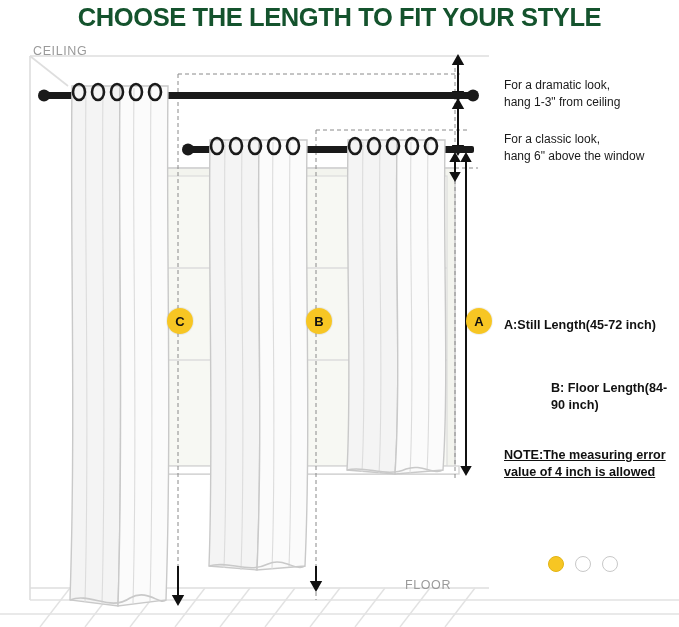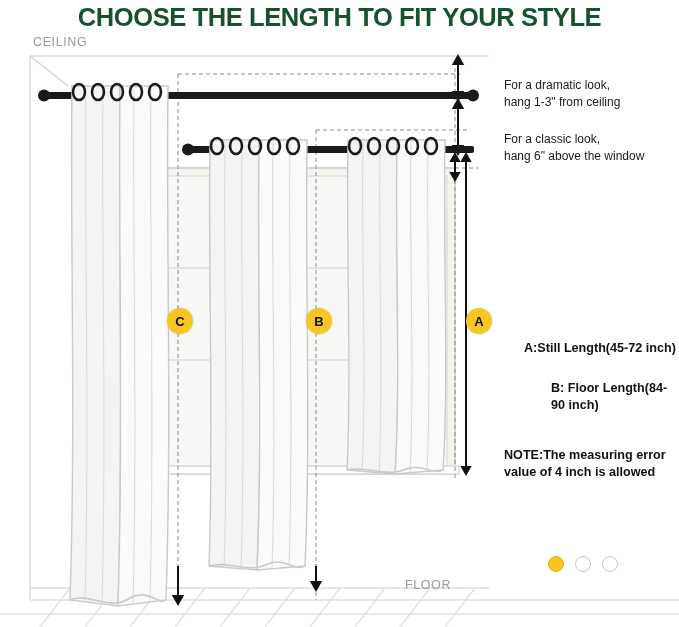--- a/index.html
+++ b/index.html
@@ -231,41 +231,41 @@
         <ellipse cx="374" cy="146" rx="6" ry="8"></ellipse>
         <ellipse cx="393" cy="146" rx="6" ry="8"></ellipse>
         <ellipse cx="412" cy="146" rx="6" ry="8"></ellipse>
         <ellipse cx="431" cy="146" rx="6" ry="8"></ellipse>
       </g>
       <path d="M347 470 C366 465, 386 478, 406 469 C422 463, 434 476, 443 470" fill="none" stroke="#c9c9c9" stroke-width="1.5"></path>
     </g>
 
   </svg>
 
-  <div class="label-small" style="left:33px; top:35px;">CEILING</div>
+  <div class="label-small" style="left:33px; top:44px;">CEILING</div>
   <div class="label-small" style="left:405px; top:578px;">FLOOR</div>
 
   <div class="note-text" style="left:504px; top:77px; width:175px;">
     <div>For a dramatic look,</div>
     <div>hang 1-3" from ceiling</div>
   </div>
 
   <div class="note-text" style="left:504px; top:131px; width:180px;">
     <div>For a classic look,</div>
     <div>hang 6" above the window</div>
   </div>
 
   <div class="badge" style="left:167px; top:308px;">C</div>
   <div class="badge" style="left:306px; top:308px;">B</div>
   <div class="badge" style="left:466px; top:308px;">A</div>
 
-  <div class="legend-text" style="left:504px; top:340px;margin-left:20px;">A:Still Length(45-72 inch)</div>
+  <div class="legend-text" style="left:504px; top:317px;">A:Still Length(45-72 inch)</div>
   <div class="legend-text" style="left:510px; top:380px;margin-left:41px;">B: Floor Length(84-90 inch)</div>
 
-  <div class="legend-text" style="left:504px; top:447px; width:175px;">
+  <div class="legend-text" style="left:504px; top:447px; width:175px;text-decoration:underline;">
     <div>NOTE:The measuring error</div>
     <div>value of 4 inch is allowed</div>
   </div>
 
   <div class="dots">
     <div class="dot active"></div>
     <div class="dot"></div>
     <div class="dot"></div>
   </div>
 

